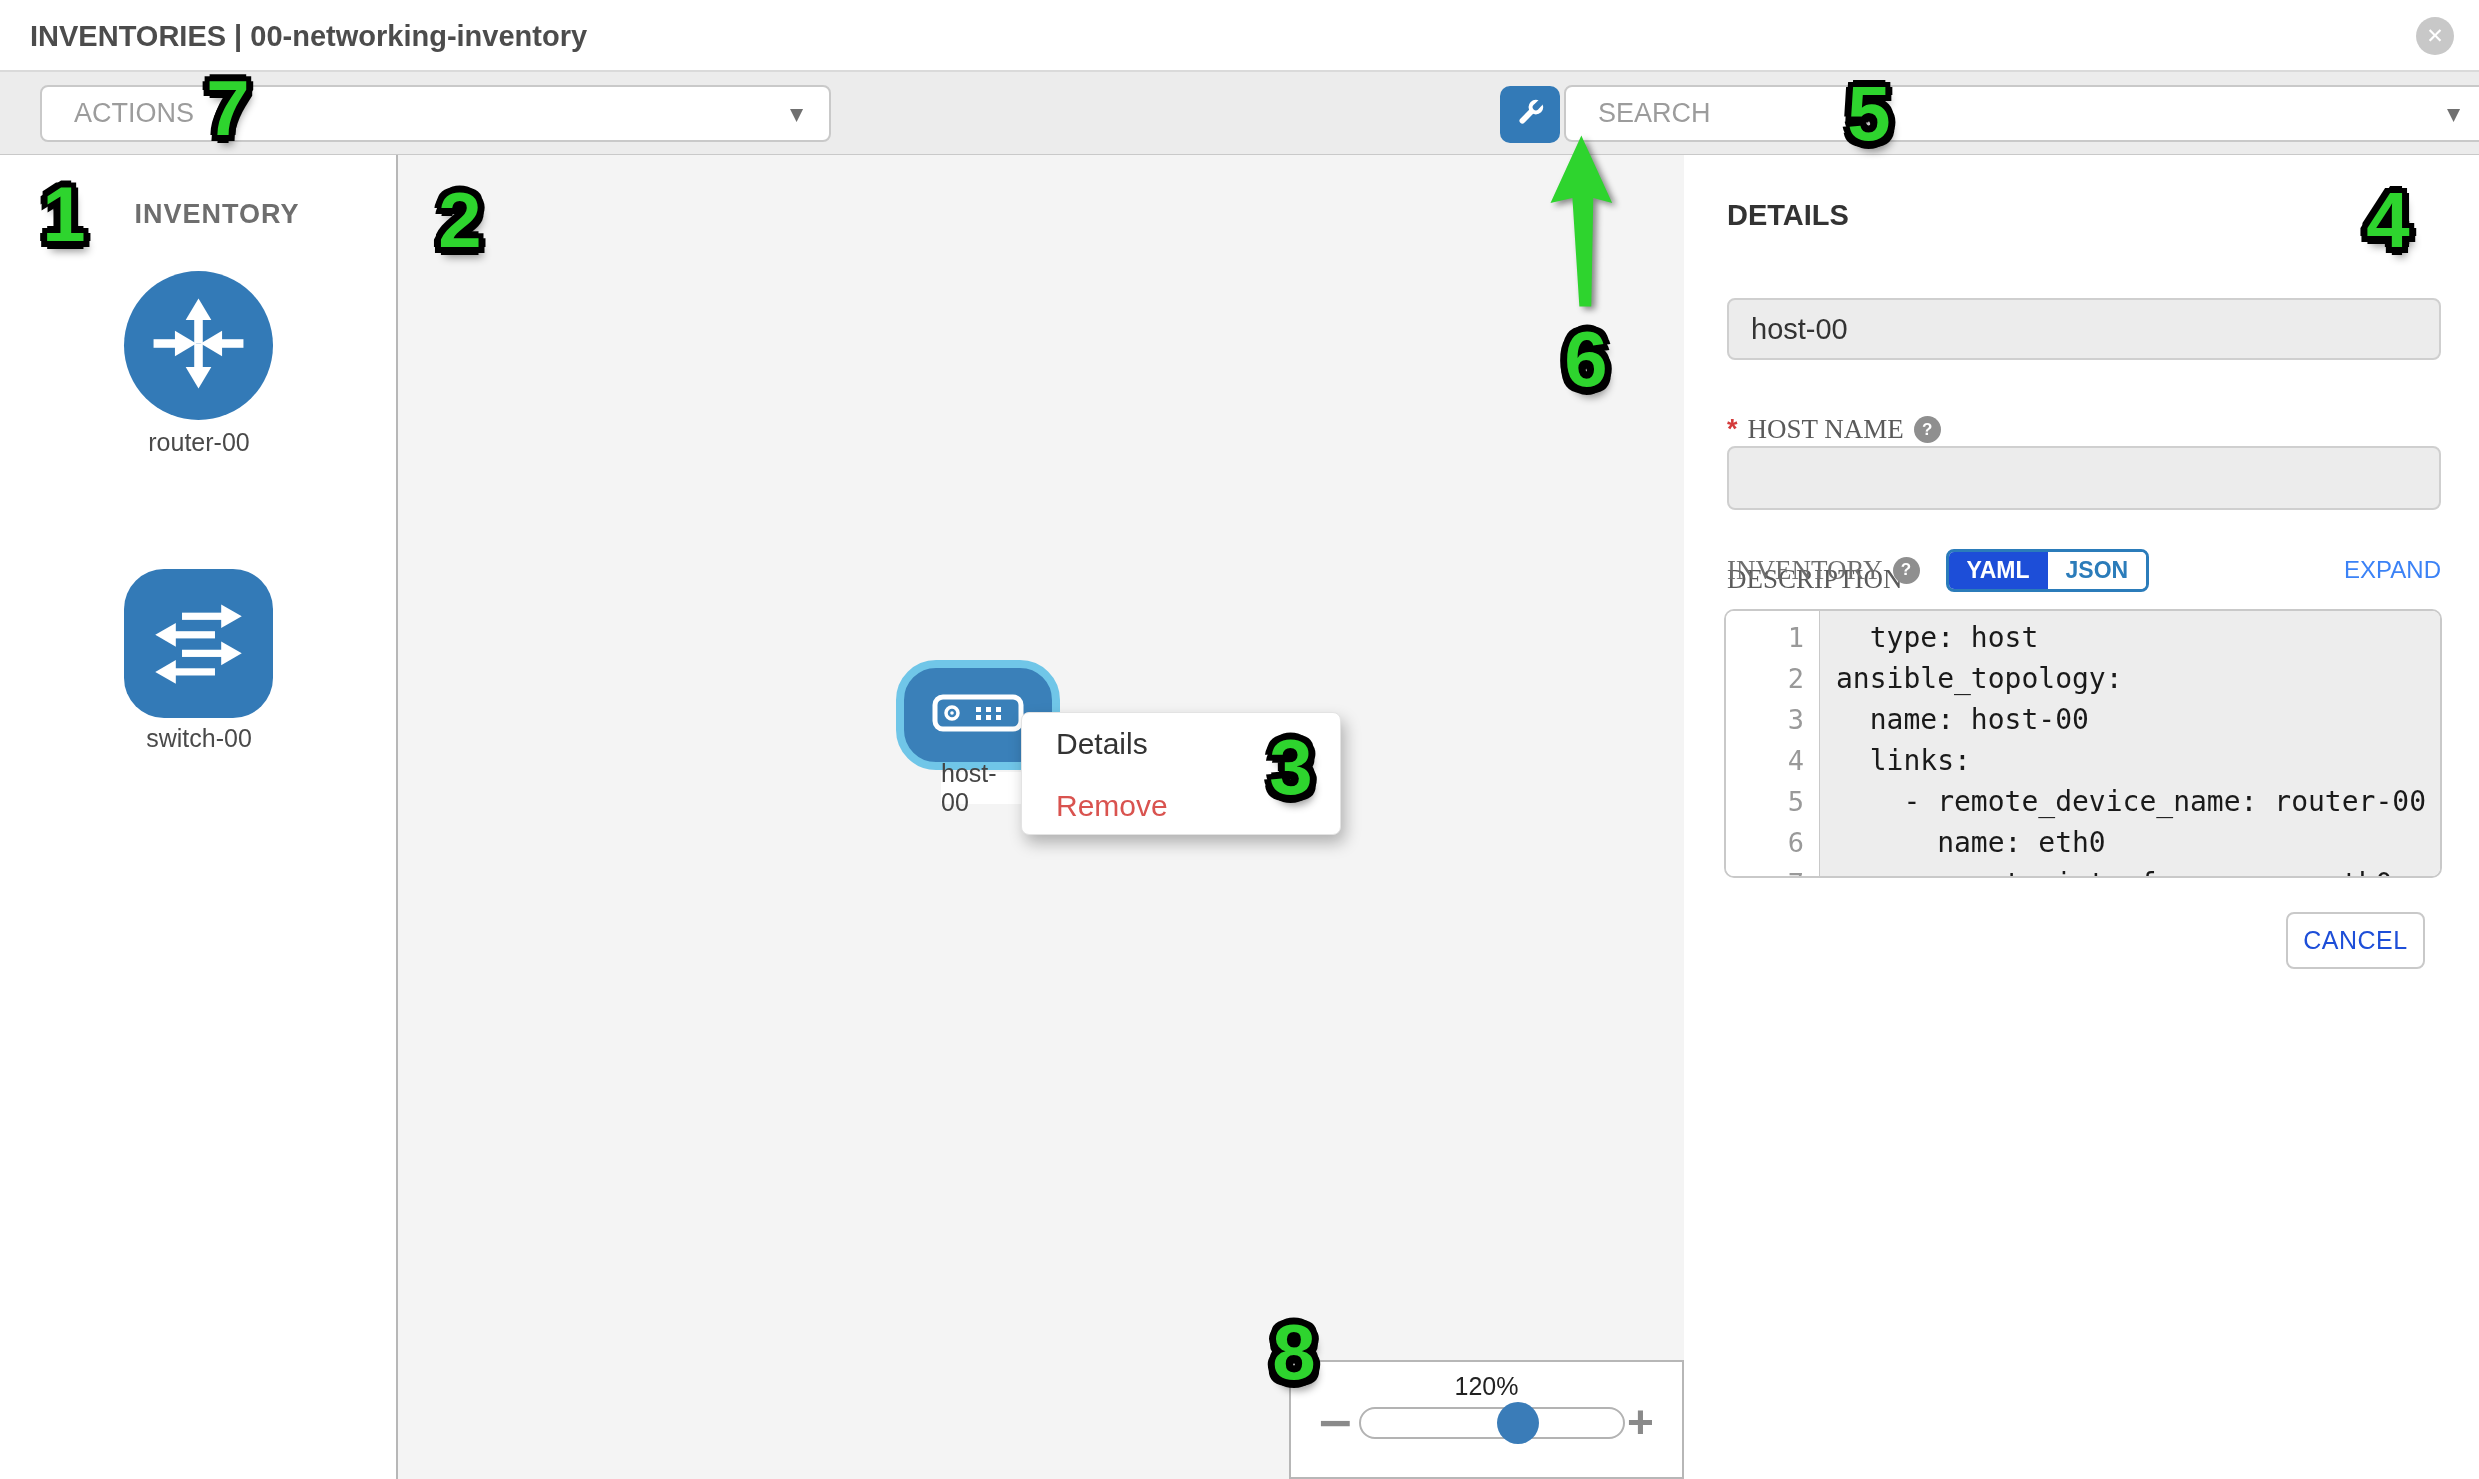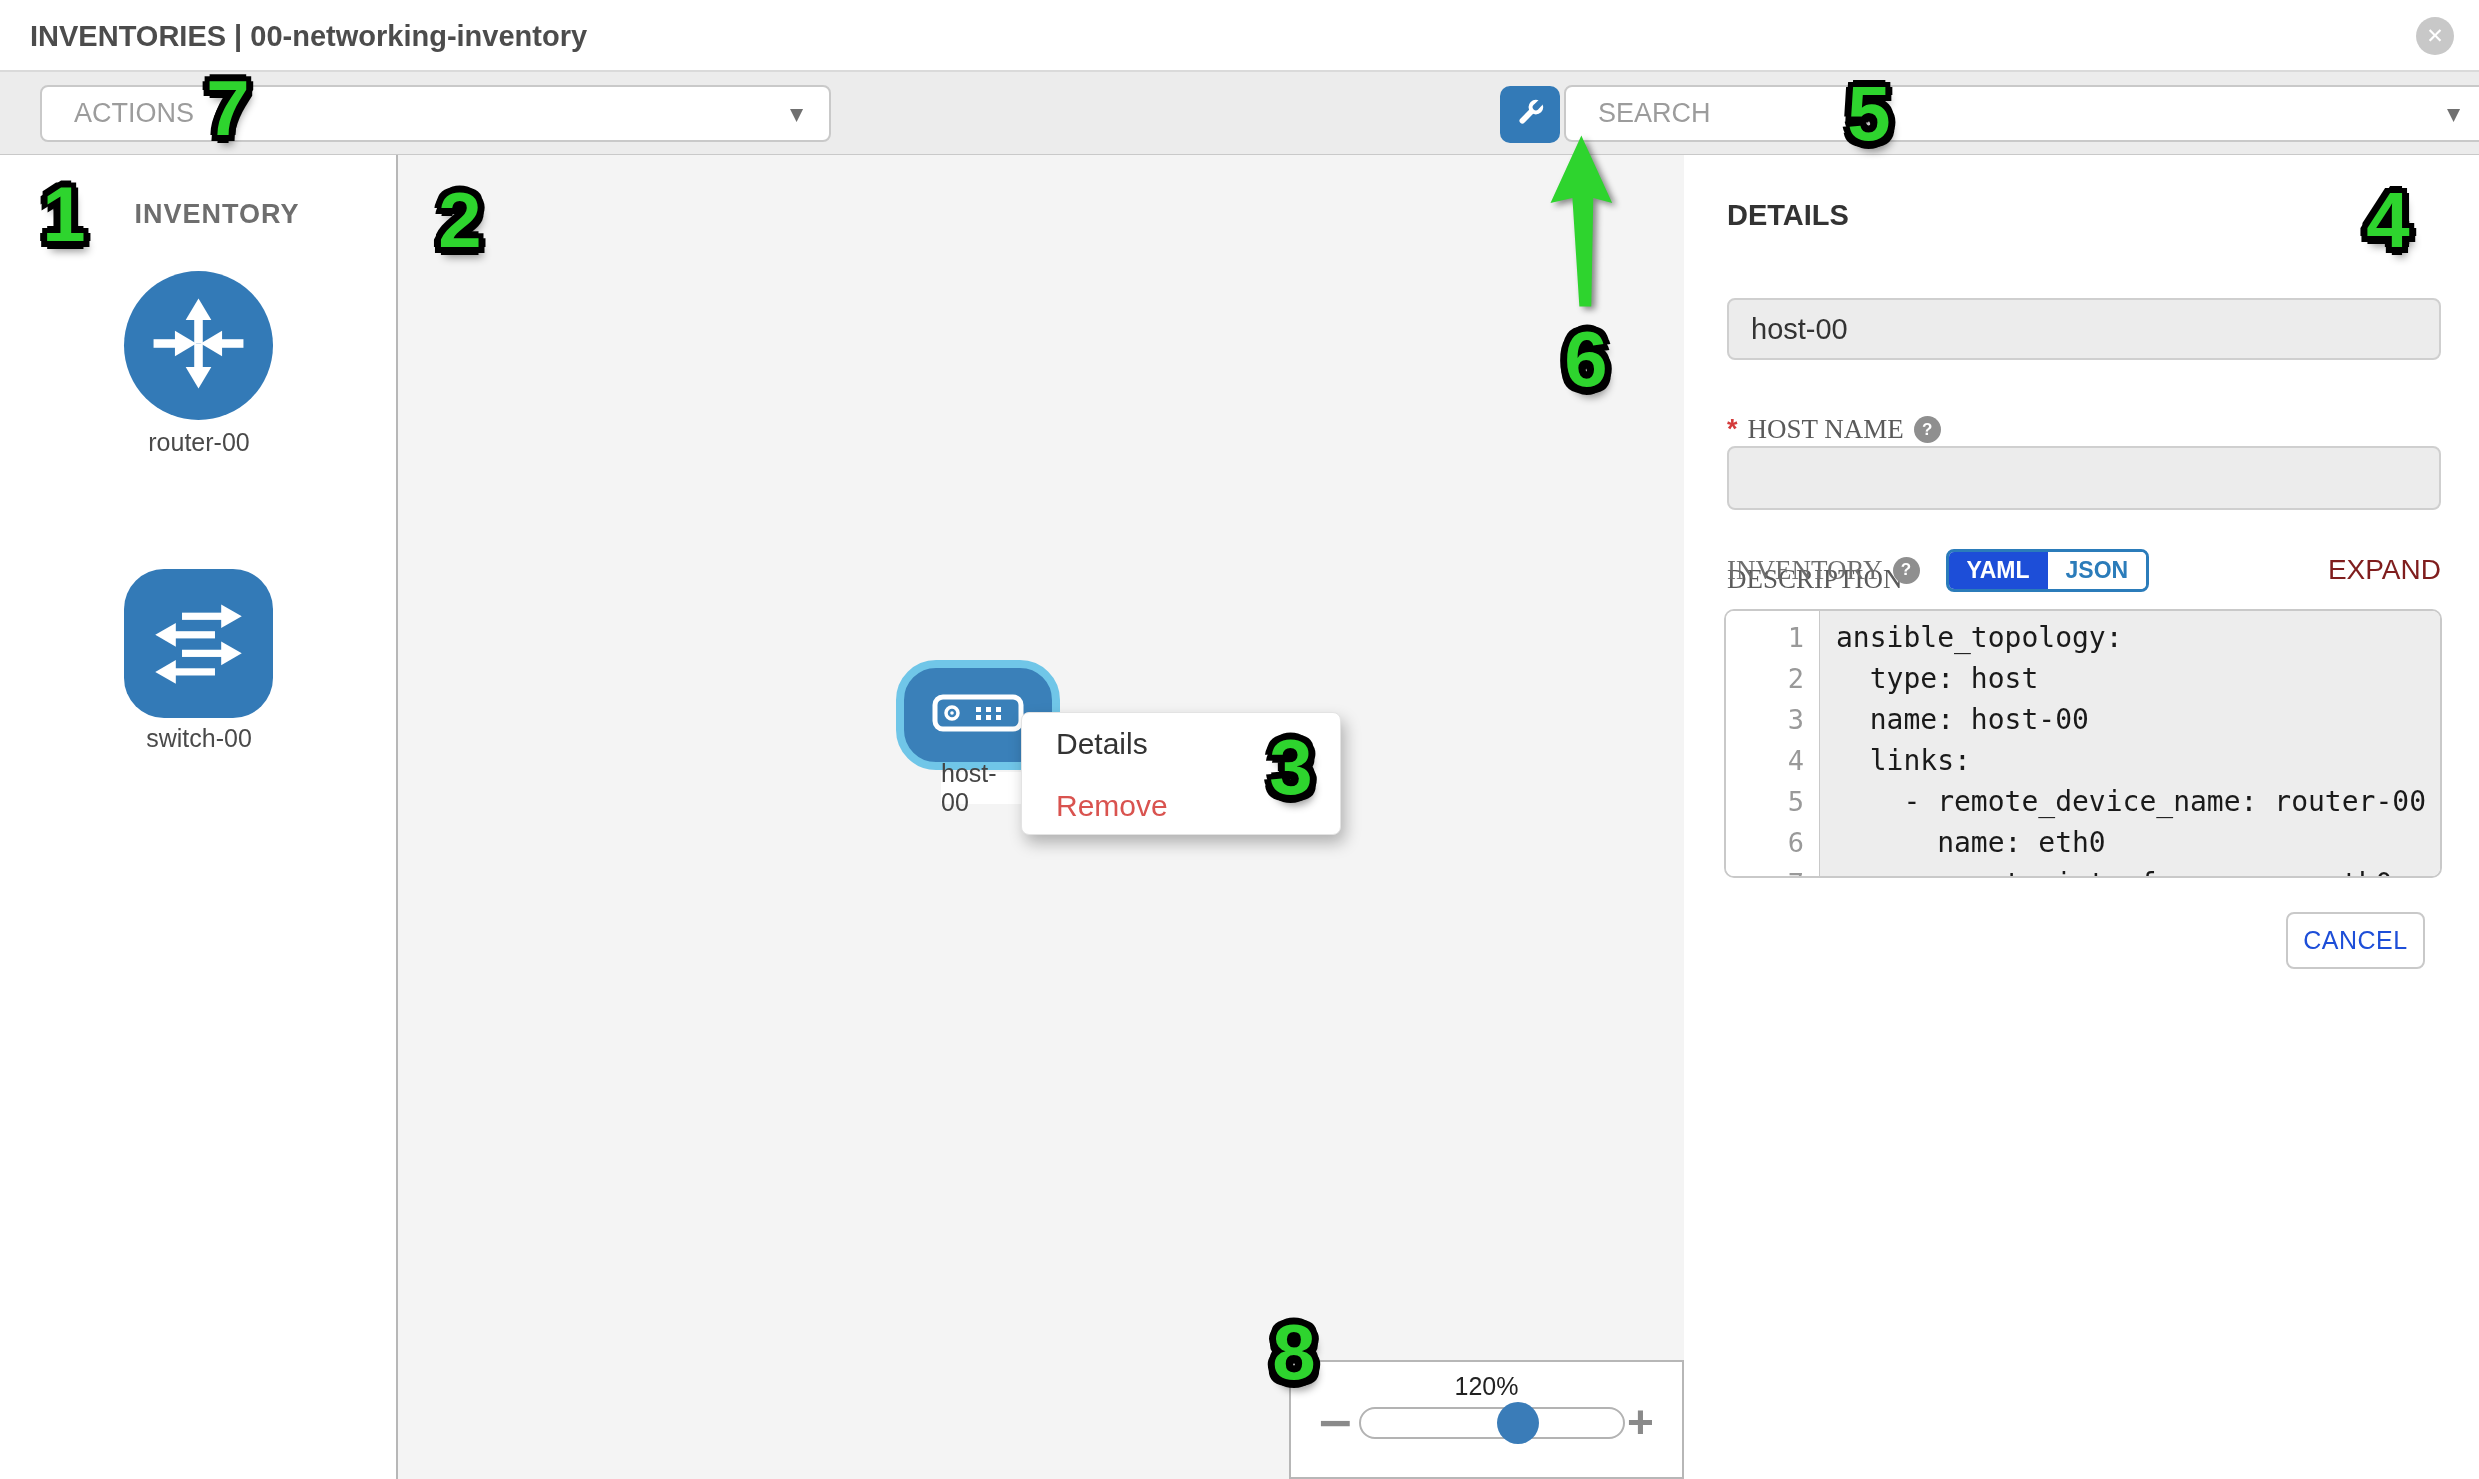--- a/index.html
+++ b/index.html
@@ -59,21 +59,21 @@
   .text-input { position:absolute; left:43px; width:714px; height:62px; background:#ececec; border:2px solid #cfcfcf; border-radius:8px; font-size:29px; color:#333; padding-left:22px; font-family:"Liberation Sans", sans-serif; }
   #hostname-input { top:143px; }
   #description-input { top:291px; height:64px; }
   .variables-row { position:absolute; left:43px; top:389px; width:714px; height:52px; display:flex; align-items:center; }
   .variables-row .field-label { color:#6e6e6e; }
   .variables-row .help-icon { margin-left:10px; }
   .toggle-group { display:inline-flex; margin-left:26px; border:3px solid #2b7cba; border-radius:8px; overflow:hidden; }
   .toggle-seg { padding:5px 18px; font-size:23px; font-weight:bold; cursor:pointer; }
   .toggle-seg.on { background:#1d4ed8; color:#fff; }
   .toggle-seg.off { background:#fff; color:#2b7cba; }
-  .expand-link { margin-left:auto; font-size:28px; color:#7f1d1d; cursor:pointer; }
+  .expand-link { margin-left:auto; font-size:24px; color:#3b82f6; cursor:pointer; }
   
   .code-editor { position:absolute; left:40px; top:454px; width:718px; height:269px; border:2px solid #c9c9c9; border-radius:10px; overflow:hidden; display:flex; }
   .gutter { width:94px; background:#fff; border-right:1px solid #c9c9c9; padding-top:6px; }
   .gutter .ln { height:41px; line-height:41px; text-align:right; padding-right:15px; font-family:"DejaVu Sans Mono", monospace; font-size:27px; color:#999; }
   .code-area { flex:1; background:#ededed; padding:6px 0 0 16px; }
   .code-area .cl { height:41px; line-height:41px; white-space:pre; font-family:"DejaVu Sans Mono", monospace; font-size:28px; color:#1a1a1a; }
   .cancel-btn { position:absolute; left:602px; top:757px; width:139px; height:57px; background:#fff; border:2px solid #c9c9c9; border-radius:8px; font-size:25px; color:#1d4ed8; display:flex; align-items:center; justify-content:center; cursor:pointer; letter-spacing:0.5px; }
   
   .ann-layer { position:absolute; left:0; top:0; width:2480px; height:1480px; pointer-events:none; z-index:60; }
   .ann-num { position:absolute; transform:translate(-50%,-50%); font-size:78px; font-weight:bold; color:#2ed42e;
@@ -236,22 +236,22 @@
     <div class="gutter">
       <div class="ln">1</div>
       <div class="ln">2</div>
       <div class="ln">3</div>
       <div class="ln">4</div>
       <div class="ln">5</div>
       <div class="ln">6</div>
       <div class="ln">7</div>
     </div>
     <div class="code-area">
+      <div class="cl">  type: host</div>
       <div class="cl">ansible_topology:</div>
-      <div class="cl">  type: host</div>
       <div class="cl">  name: host-00</div>
       <div class="cl">  links:</div>
       <div class="cl">    - remote_device_name: router-00</div>
       <div class="cl">      name: eth0</div>
       <div class="cl">      remote_interface_name: eth0</div>
     </div>
   </div>
 
   <div class="cancel-btn">CANCEL</div>
 </div>

